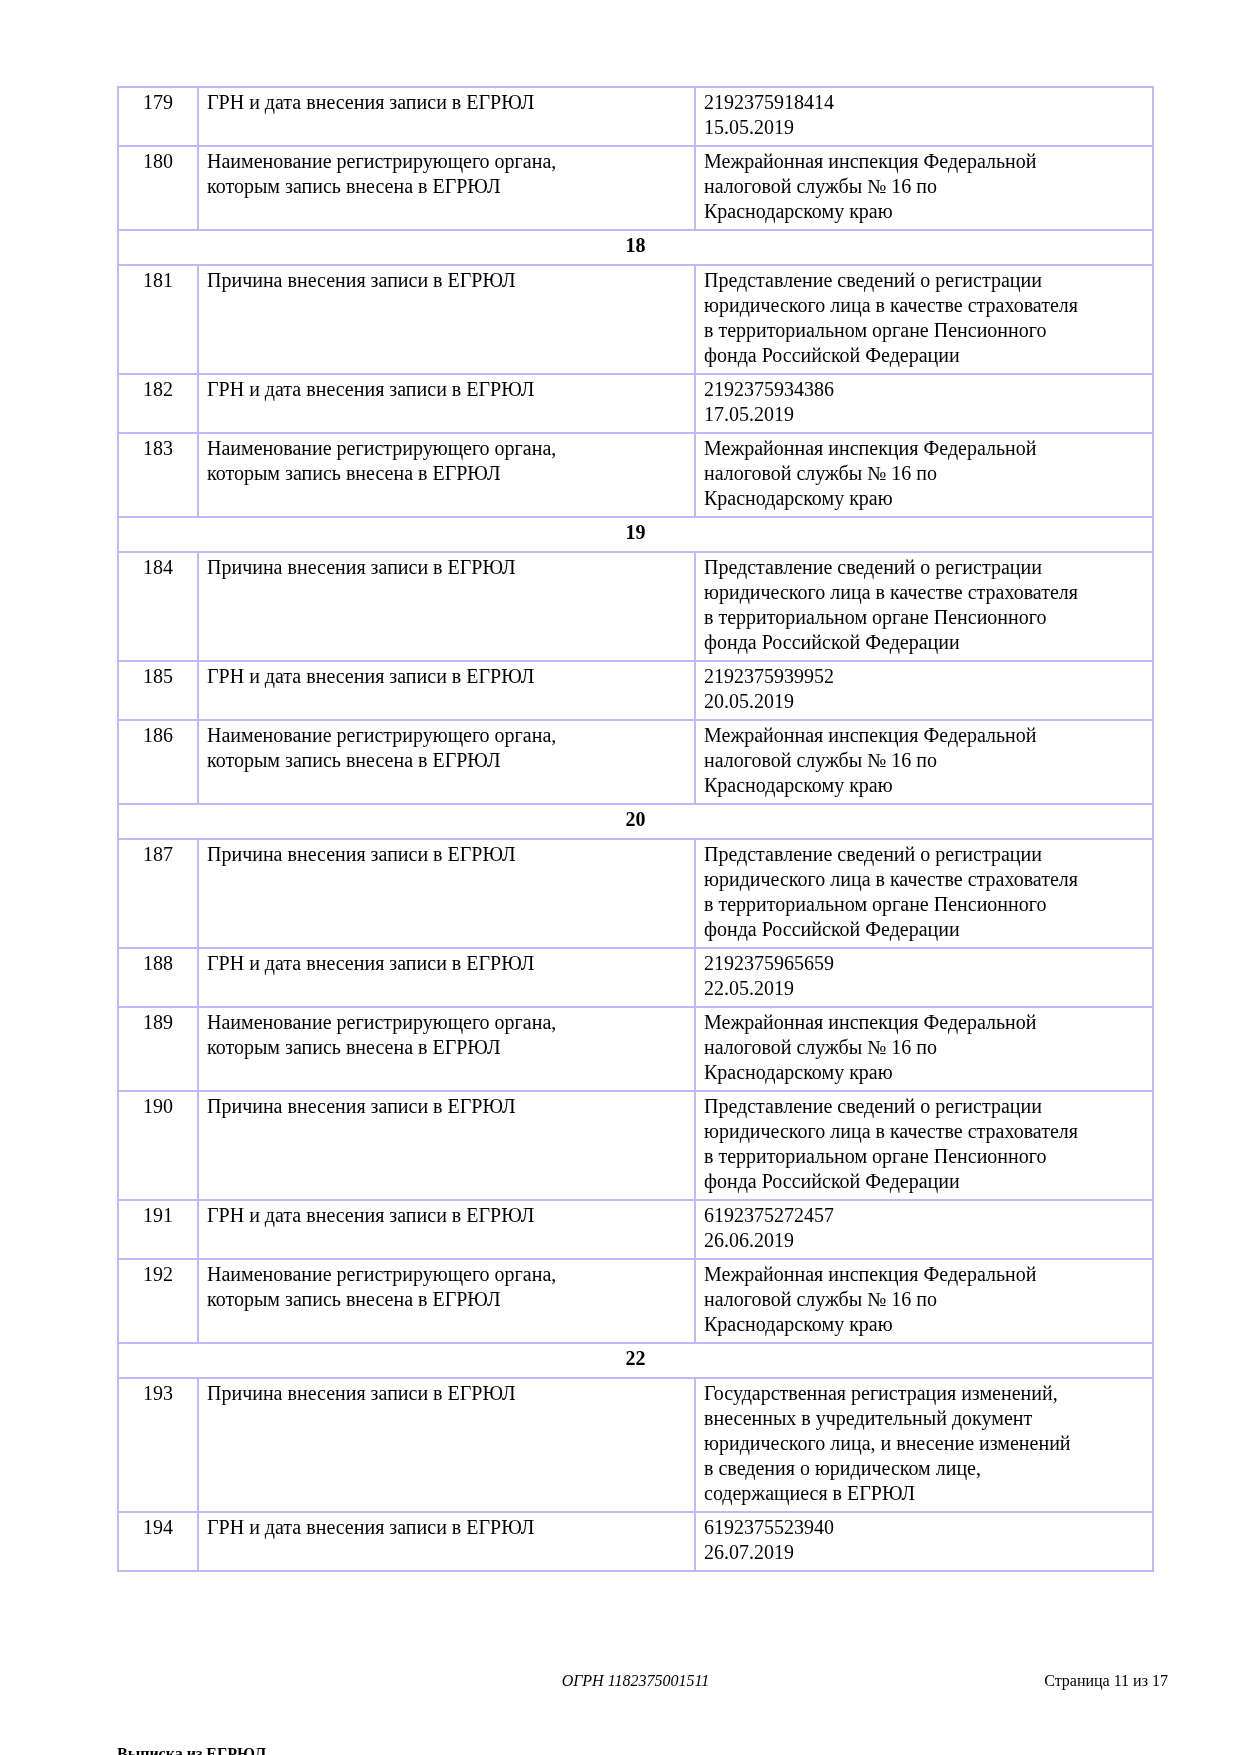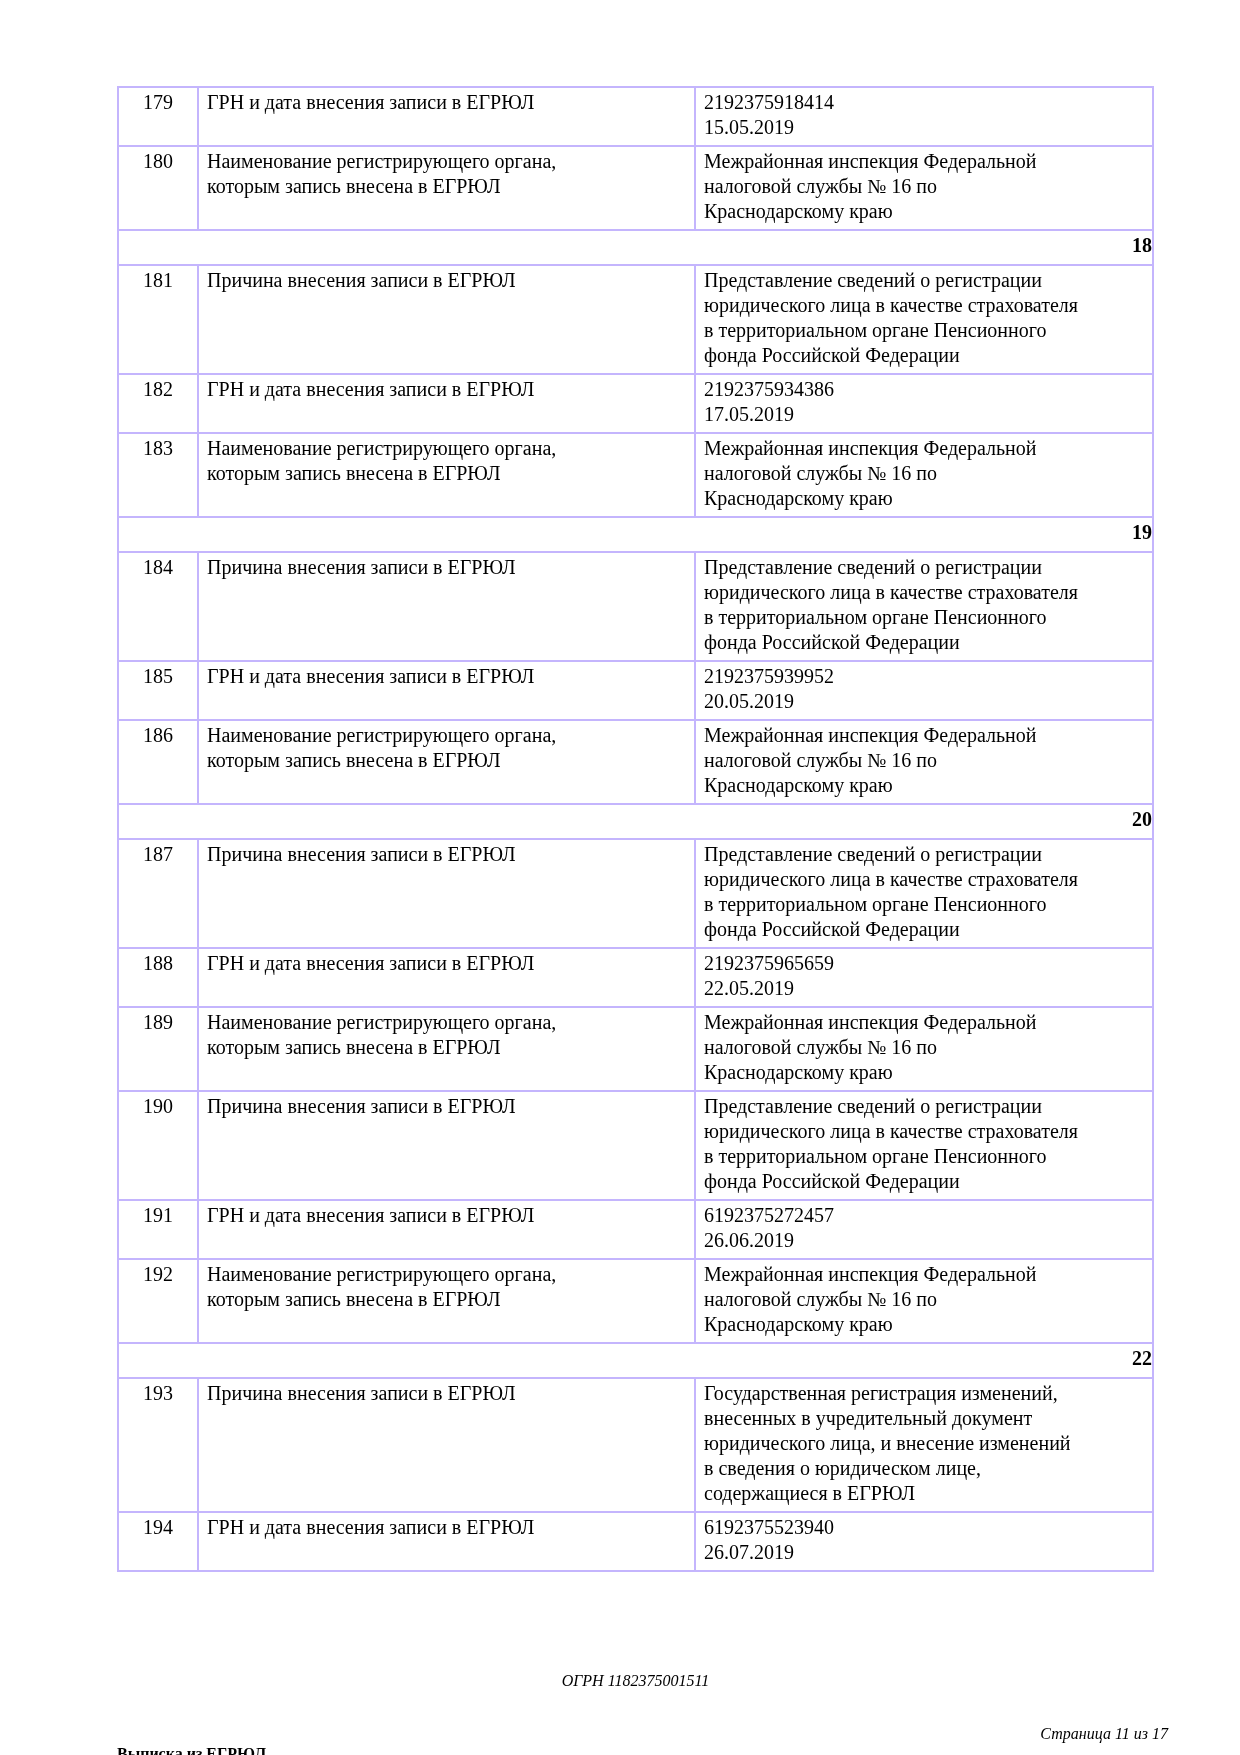--- a/index.html
+++ b/index.html
@@ -31,21 +31,21 @@
   }
   .num-cell {
     width: 74px;
     text-align: center;
     padding-left: 2px !important;
     padding-right: 2px !important;
   }
   .label-cell { width: 479px; margin-top: 16px; }
   .value-cell { }
   .section-cell {
-    text-align: right;
+    text-align: center;
     font-weight: bold;
     padding: 2px 0 6px 0 !important;
   }
   .footer-left {
     position: absolute;
     left: 117px;
     top: 1744px;
     font-size: 16px;
     line-height: 19px;
   }
@@ -56,25 +56,24 @@
     top: 1671px;
     width: 1037px;
     text-align: center;
     font-size: 16px;
     line-height: 19px;
     font-style: italic;
   }
   .footer-right {
     position: absolute;
     right: 72px;
-    top: 1724px;
+    top: 1671px;
     font-size: 16px;
     line-height: 19px;
     text-align: right;
-    font-style: italic;
   }
 </style>
 </head>
 <body>
 
 <div class="page">
 
   <table class="egrul-table">
     <tbody id="table-body">
         <tr>

